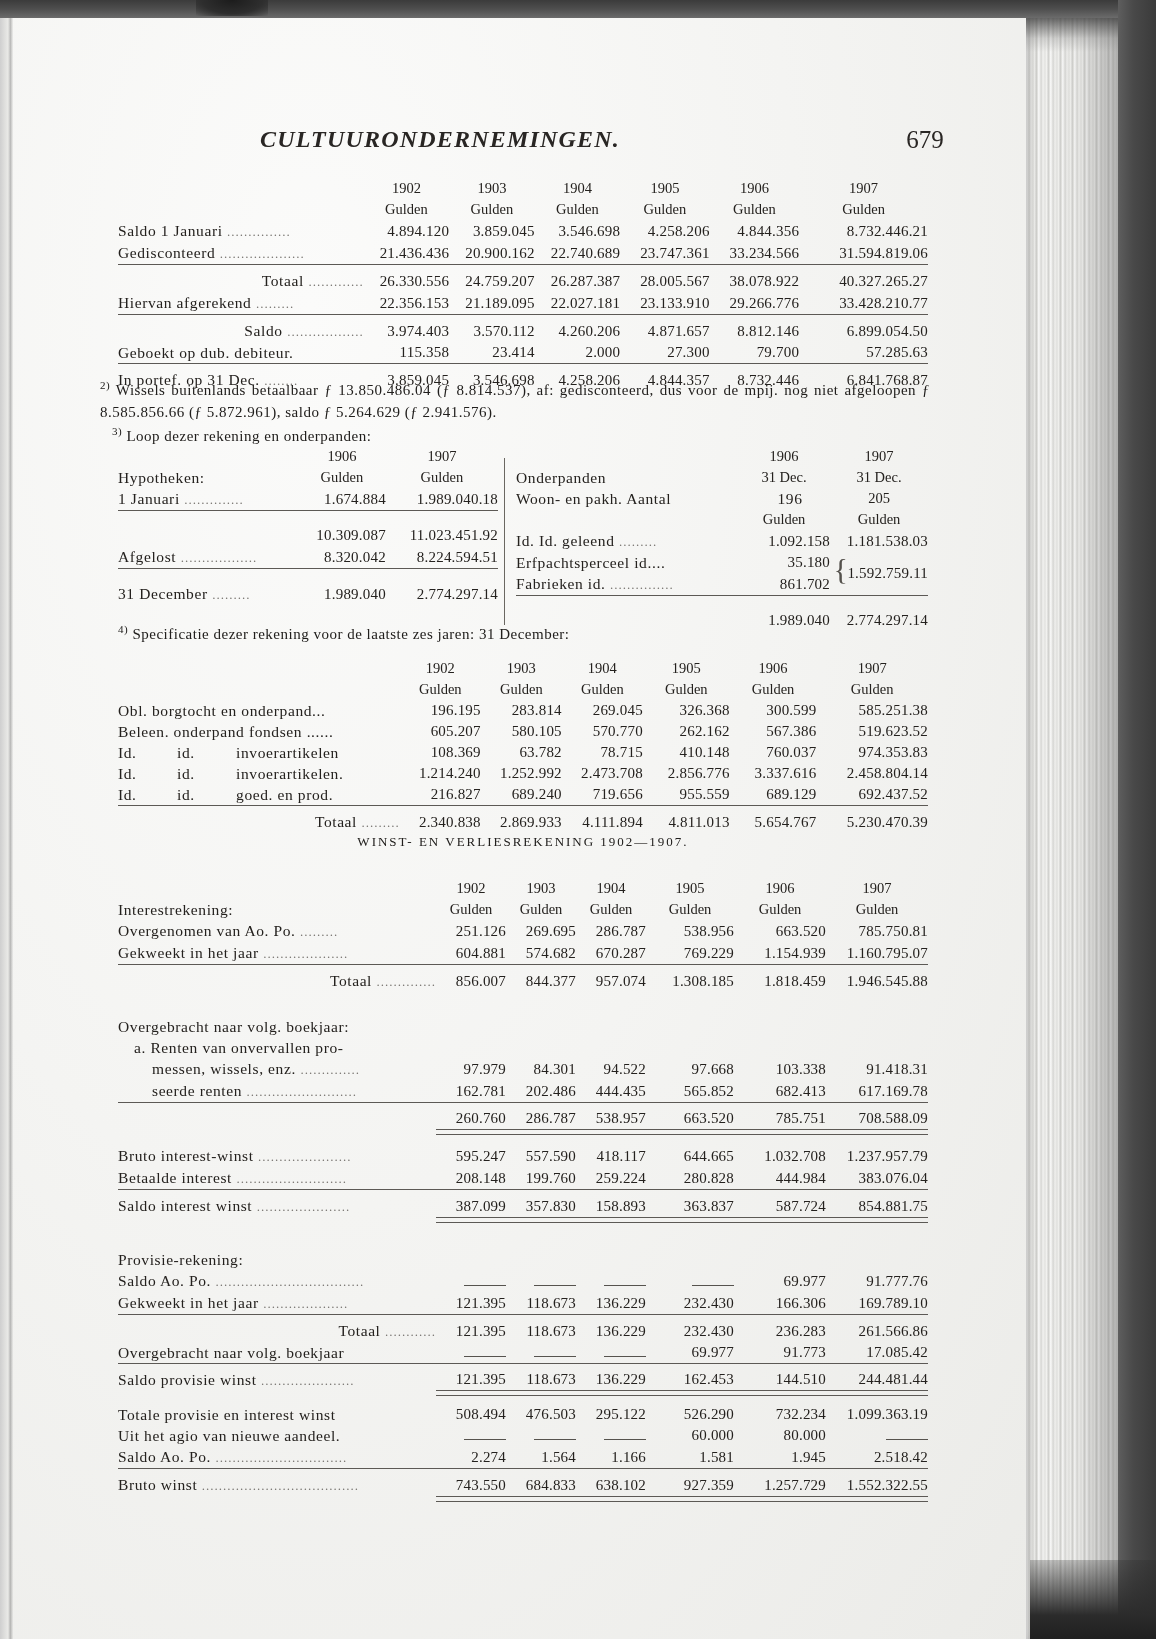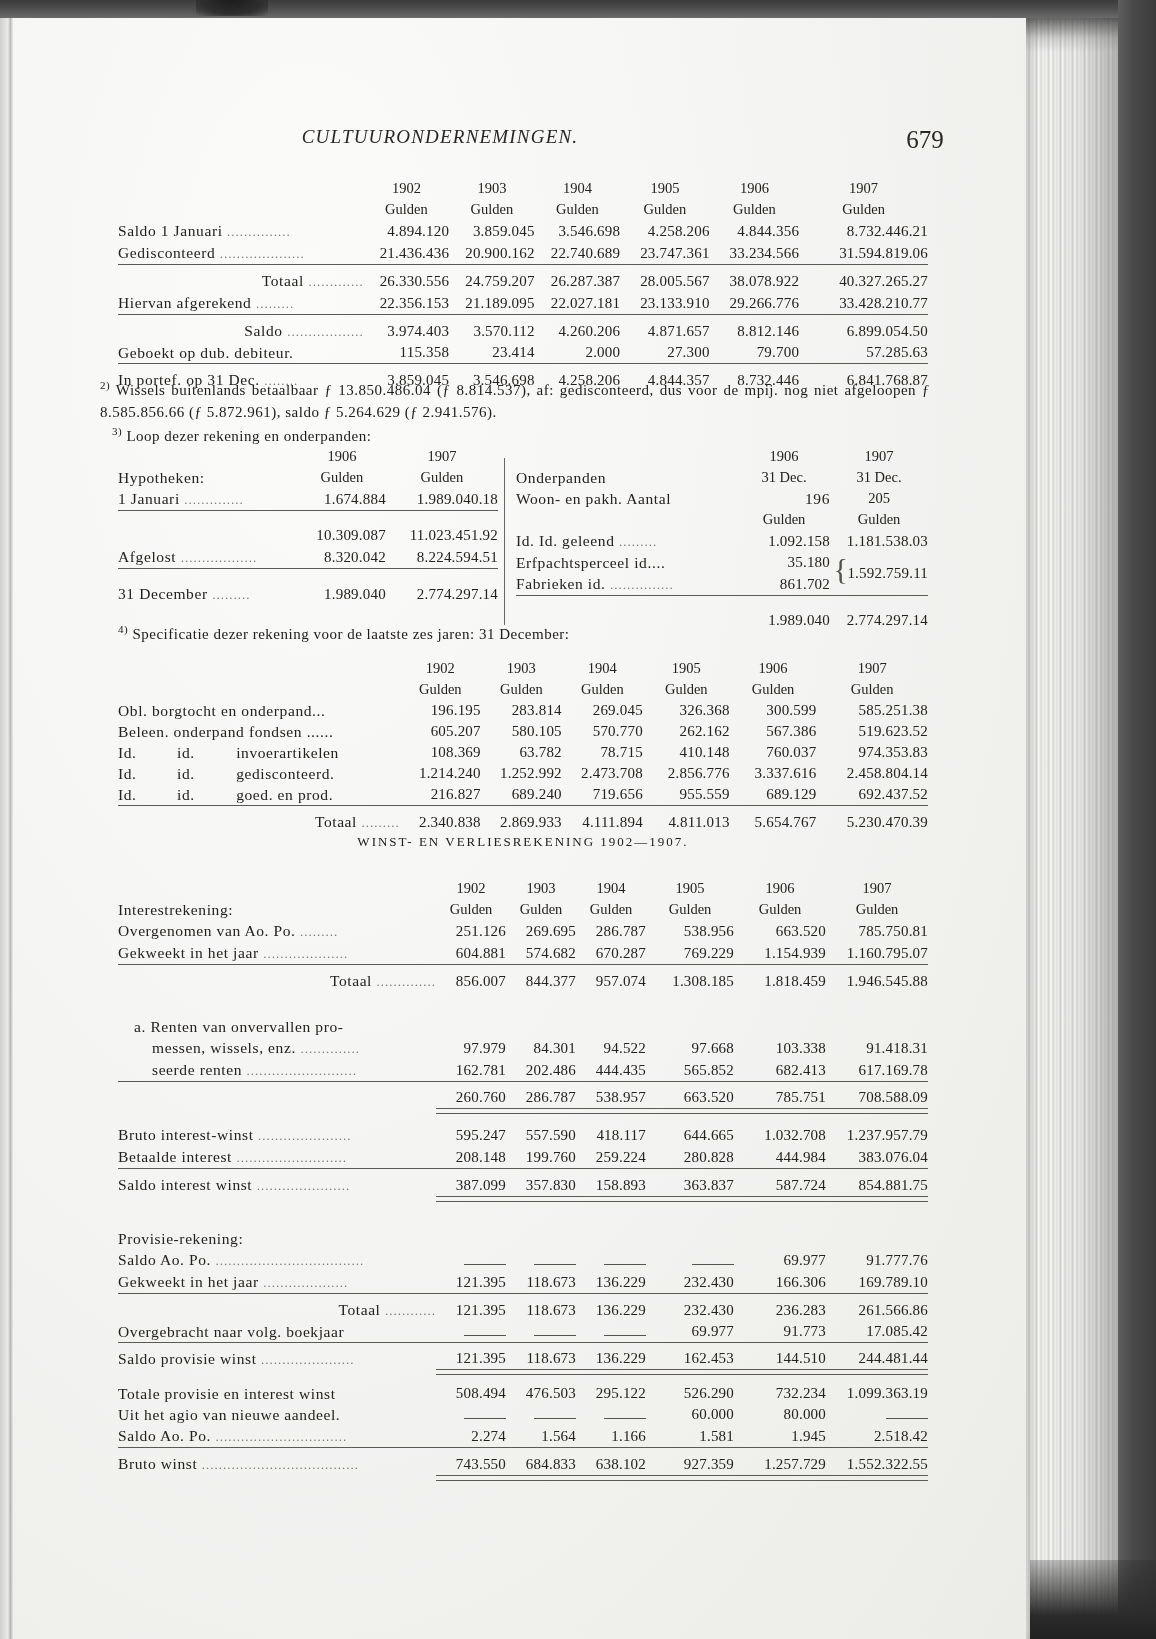--- a/index.html
+++ b/index.html
@@ -62,23 +62,24 @@
   #content{
     position:absolute;left:0;top:18px;width:1030px;height:1621px;
     color:#23211f;
     filter: contrast(1.02);
   }
 
   
   #hdr{position:absolute;left:0;top:108px;width:1000px;}
   #doc-title{
     position:absolute;left:0;width:880px;text-align:center;
-    font-style:italic;font-size:19px;letter-spacing:1.2px;
+    font-style:italic;font-size:24px;letter-spacing:1.2px;
     font-family:"Liberation Serif",serif;
     color:#2b2826;
+    font-weight:bold;
   }
   #page-number{
     position:absolute;left:880px;width:90px;text-align:center;
     font-size:25px;color:#2b2826;
   }
 
   
   .tbl{position:absolute;border-collapse:collapse;font-size:15.5px;color:#262320;}
   .tbl td{padding:0;vertical-align:bottom;white-space:nowrap;line-height:21px;}
   .lbl{text-align:left;padding-right:6px;letter-spacing:.6px;}
@@ -288,21 +289,21 @@
       <td class="yr ctr" style="width:92px;">1906</td>
       <td class="yr ctr" style="width:98px;">1907</td>
     </tr>
     <tr>
       <td class="lbl ind">Onderpanden</td>
       <td class="ctr">31 Dec.</td>
       <td class="ctr">31 Dec.</td>
     </tr>
     <tr>
       <td class="lbl">Woon- en pakh. Aantal</td>
-      <td class="lbl" style="text-align:right;padding-left:12px;font-family:Liberation Serif, serif;">196</td>
+      <td class="lbl" style="text-align:center;padding-left:12px;font-family:Liberation Serif, serif;">196</td>
       <td class="ctr">205</td>
     </tr>
     <tr>
       <td class="lbl"></td>
       <td class="ctr">Gulden</td>
       <td class="ctr">Gulden</td>
     </tr>
     <tr>
       <td class="lbl"><span>Id. Id. geleend</span> <span class="dots">.........</span></td>
       <td class="num">1.092.158</td>
@@ -385,21 +386,21 @@
       <td class="num">108.369</td>
       <td class="num">63.782</td>
       <td class="num">78.715</td>
       <td class="num">410.148</td>
       <td class="num">760.037</td>
       <td class="num">974.353.83</td>
     </tr>
     <tr>
       <td class="lbl ind">Id.</td>
       <td class="lbl">id.</td>
-      <td class="lbl">gedisconteerd.</td>
+      <td class="lbl">invoerartikelen.</td>
       <td class="num">1.214.240</td>
       <td class="num">1.252.992</td>
       <td class="num">2.473.708</td>
       <td class="num">2.856.776</td>
       <td class="num">3.337.616</td>
       <td class="num">2.458.804.14</td>
     </tr>
     <tr>
       <td class="lbl ind">Id.</td>
       <td class="lbl">id.</td>
@@ -480,20 +481,23 @@
       <td class="num">1.308.185</td>
       <td class="num">1.818.459</td>
       <td class="num">1.946.545.88</td>
     </tr>
 
     <tr class="sp">
           <td colspan="7" style="height:24px;"></td>
         </tr>
 
     <tr>
+      <td class="lbl" colspan="7">Overgebracht naar volg. boekjaar:</td>
+    </tr>
+    <tr>
       <td class="lbl" style="padding-left:16px;" colspan="7">a. Renten van onvervallen pro-</td>
     </tr>
     <tr>
       <td class="lbl" style="padding-left:34px;"><span>messen, wissels, enz.</span> <span class="dots">..............</span></td>
       <td class="num">97.979</td>
       <td class="num">84.301</td>
       <td class="num">94.522</td>
       <td class="num">97.668</td>
       <td class="num">103.338</td>
       <td class="num">91.418.31</td>

